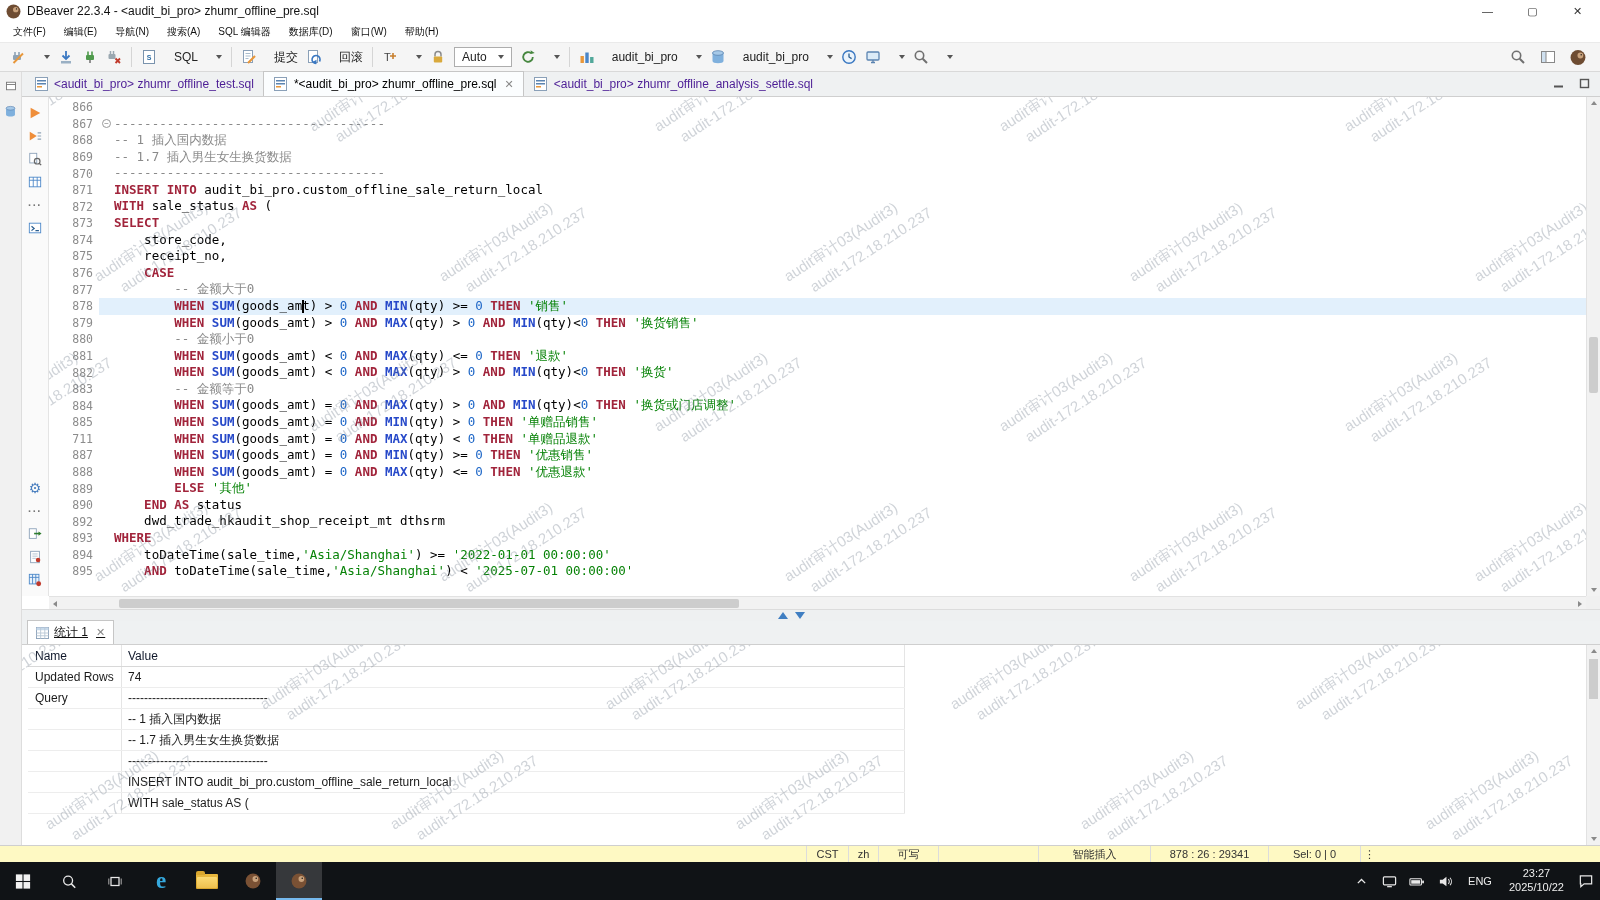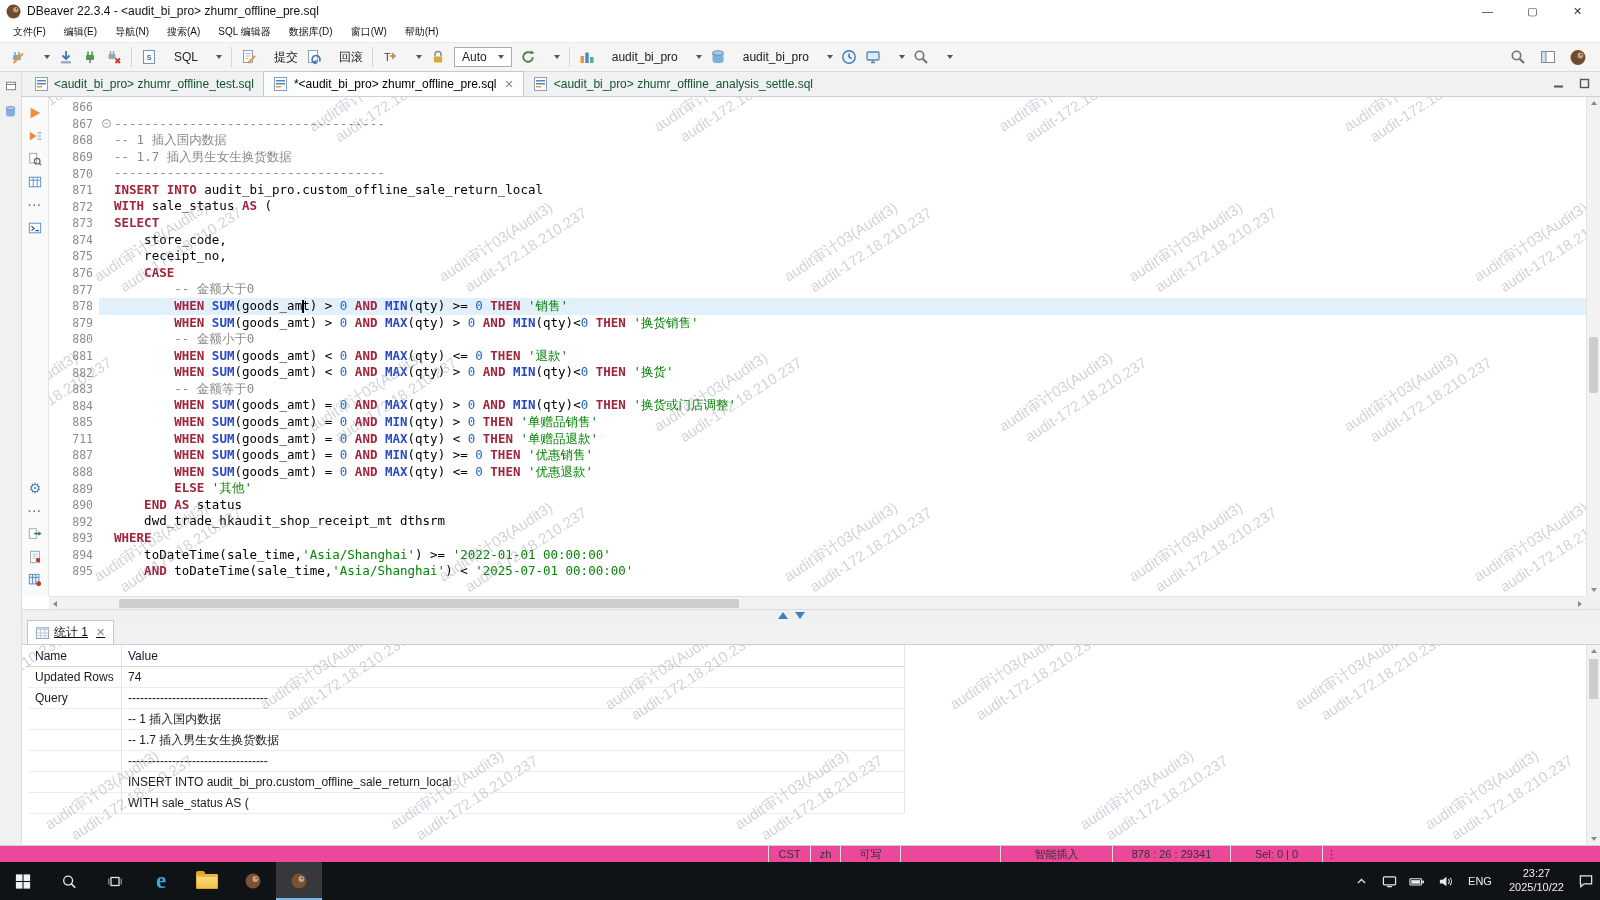--- a/index.html
+++ b/index.html
@@ -24,21 +24,21 @@
   .caret{width:0;height:0;border-left:3.5px solid transparent;border-right:3.5px solid transparent;border-top:4px solid #555;margin-left:1px;}
   .tb-sep{width:1px;height:20px;background:#d5d5d5;margin:0 5px;}
   .tb-select{display:flex;align-items:center;gap:10px;background:#fff;border:1px solid #adadad;height:20px;padding:0 7px;font-size:12px;color:#222;margin:0 4px;}
   .toolbar-right{margin-left:auto;display:flex;align-items:center;gap:6px;padding-right:4px;}
   .ico{display:inline-flex;align-items:center;justify-content:center;width:16px;height:16px;font-size:12px;color:#666;line-height:1;}
   .ico[data-name="gear-icon"]{color:#4a7fbf;font-size:14px;}
   .ico[data-name="dots-icon"]{color:#777;font-weight:bold;letter-spacing:1px;font-size:11px;}
 
   
   .tabbar{position:absolute;left:0;top:72px;width:100%;height:25px;background:#eff1f2;border-bottom:1px solid #cfcfcf;display:flex;align-items:flex-end;padding-left:24px;}
-  .tab{height:25px;display:flex;align-items:center;gap:5px;padding:0 9px;font-size:12px;color:#14532d;white-space:nowrap;}
+  .tab{height:25px;display:flex;align-items:center;gap:5px;padding:0 9px;font-size:12px;color:#4c1d95;white-space:nowrap;}
   .tab.active{background:#fbfdfe;border:1px solid #c6c6c6;border-bottom:none;color:#000;}
   .tab-close{color:#888;font-size:11px;margin-left:3px;}
   .tabbar-controls{margin-left:auto;display:flex;align-items:center;gap:10px;padding-right:8px;height:100%;}
 
   
   .leftstrip{position:absolute;left:0;top:72px;width:22px;height:773px;background:#f1f1f1;border-right:1px solid #ddd;z-index:7;display:flex;flex-direction:column;align-items:center;padding-top:6px;gap:9px;}
   .ed-toolbar{position:absolute;left:22px;top:97px;width:27px;height:499px;background:#fafafa;border-right:1px solid #e4e4e4;display:flex;flex-direction:column;align-items:center;padding:8px 0 6px;gap:7px;z-index:6;}
   .ed-spacer{flex:1;}
   .et-btn,.strip-btn{display:flex;}
 
@@ -90,21 +90,21 @@
   .res-vscroll{position:absolute;right:0;top:24px;bottom:0;width:14px;background:#f2f2f2;border-left:1px solid #e2e2e2;}
   .res-vthumb{position:absolute;left:2px;right:2px;top:14px;height:40px;background:#cdcdcd;}
 
   
   .wm-layer{position:absolute;overflow:hidden;pointer-events:none;z-index:5;}
   .wm-ed{left:0;top:0;right:14px;bottom:0;}
   .wm-res{left:0;top:24px;right:14px;bottom:0;}
   .wm{position:absolute;transform:rotate(-33deg);color:rgba(128,140,152,0.38);font-size:15px;line-height:1.5;white-space:nowrap;}
 
   
-  .statusbar{position:absolute;left:0;top:845px;width:100%;height:17px;background:#ec4899;border-top:1px solid #cfcfcf;display:flex;align-items:stretch;font-size:11px;color:#333;}
+  .statusbar{position:absolute;left:0;top:845px;width:100%;height:17px;background:#fef9c3;border-top:1px solid #cfcfcf;display:flex;align-items:stretch;font-size:11px;color:#333;padding-left:38px;}
   .sb-space{width:768px;flex:none;}
   .sb-seg{display:flex;align-items:center;justify-content:center;border-left:1px solid #dcdcdc;flex:none;white-space:nowrap;}
 
   
   .taskbar{position:absolute;left:0;top:862px;width:100%;height:38px;background:#101316;display:flex;align-items:stretch;color:#eee;}
   .tb-apps{display:flex;align-items:stretch;}
   .task-item{width:46px;display:flex;align-items:center;justify-content:center;}
   .task-item.active{background:rgba(255,255,255,0.16);box-shadow:inset 0 -2px 0 #76b9ed;}
   .tb-right{margin-left:auto;display:flex;align-items:stretch;}
   .tray-icons{display:flex;align-items:stretch;}

